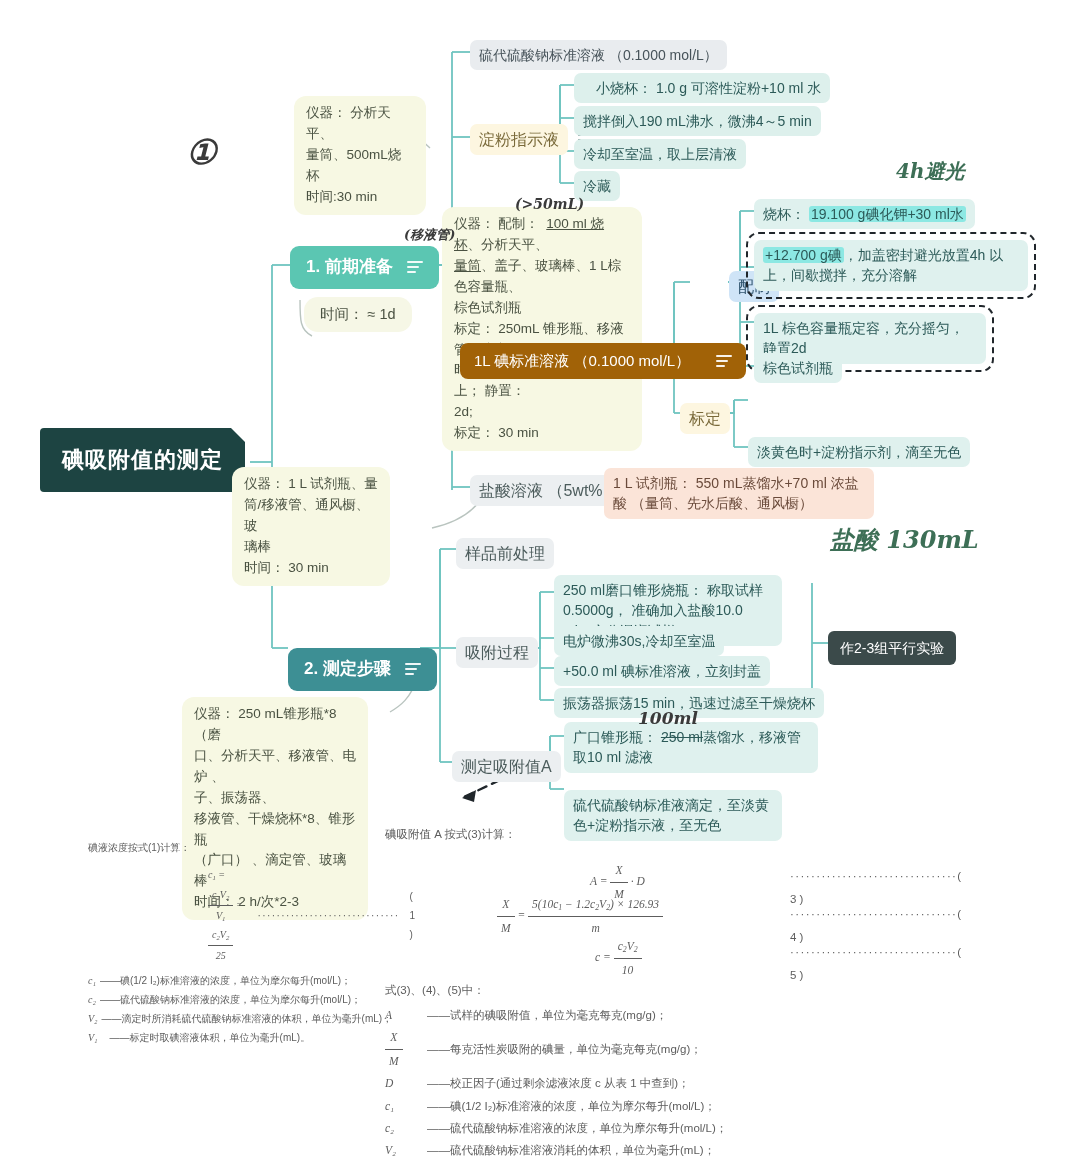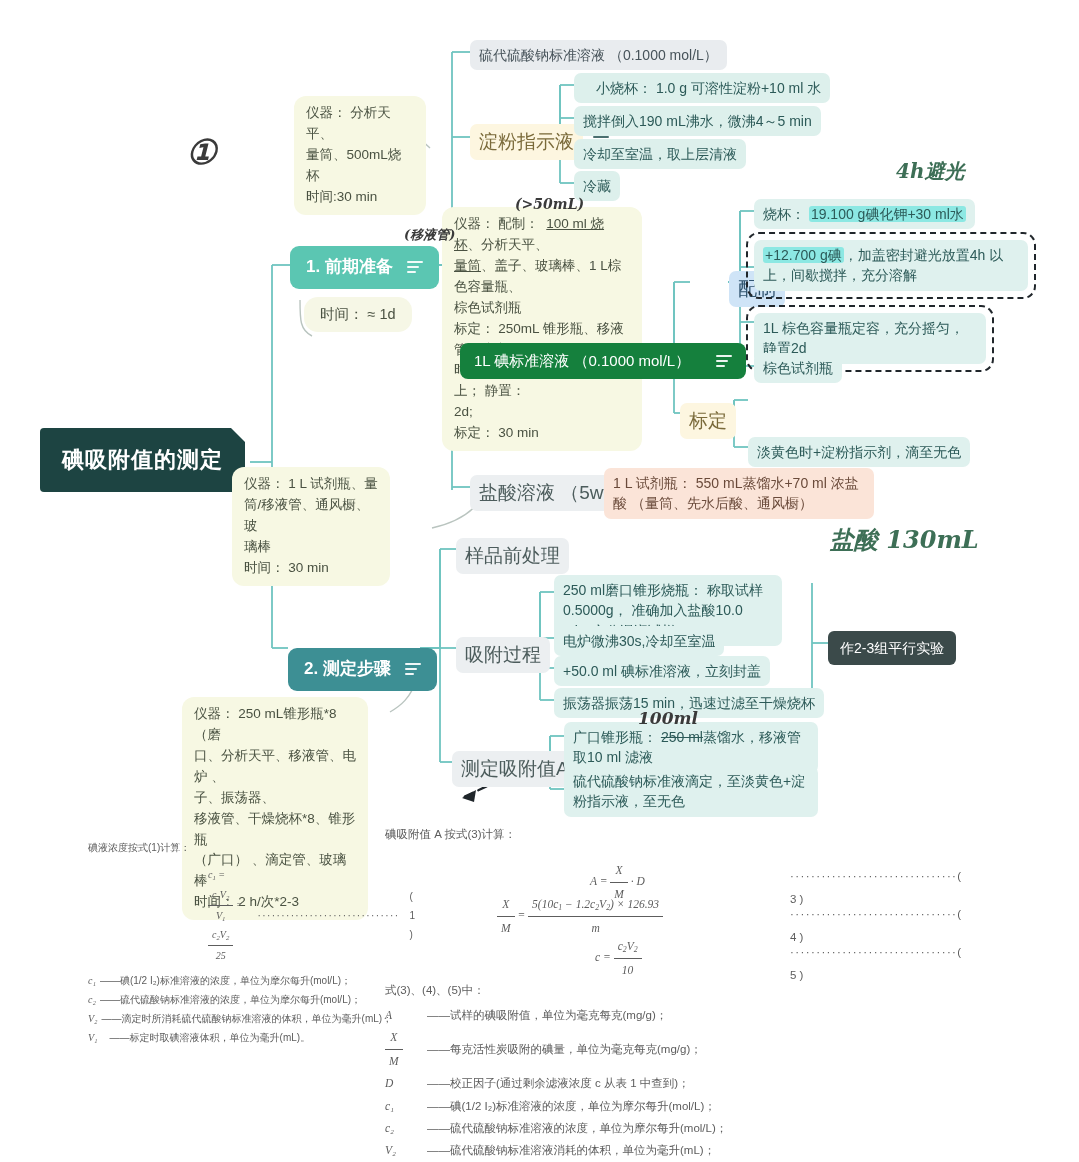--- a/index.html
+++ b/index.html
@@ -32,21 +32,21 @@
   }
   .branch.b1{background:#5bc6b2;}
   .branch.b2{background:#3d8f94;}
   .hamburger{display:inline-block;width:16px;}
   .hamburger i{display:block;height:2px;background:rgba(255,255,255,.92);margin:3px 0;border-radius:1px;}
   .hamburger i:nth-child(2){width:12px;}
   .hamburger i:nth-child(3){width:9px;}
   .hamburger.dark i{background:#4a6f6f;}
 
   
-  .lbl{font-size:19px;white-space:nowrap;}
+  .lbl{font-size:16px;white-space:nowrap;}
   .lbl-cream{background:#fdf6e0;color:#7a6a3a;}
   .lbl-grey{background:#eceff1;color:#4c5c5c;}
   .lbl-blue{background:#cfe4f7;color:#31556f;}
   .lbl-row{display:flex;align-items:center;gap:10px;}
 
   
   .leaf{font-size:14px;border-radius:7px;padding:5px 9px;}
   .leaf-mint{background:#ddf0ec;color:#2c5a58;}
   .leaf-mint2{background:#dff1ee;color:#2c5a58;}
   .leaf-grey{background:#e9ecef;color:#47535a;}
@@ -56,21 +56,21 @@
 
   
   .memo{
     background:#f7f8e3;border-radius:12px;padding:7px 12px;font-size:13.5px;
     color:#4a5242;line-height:1.55;
   }
   .memo-time{background:#f6f7e6;border-radius:14px;padding:7px 16px;font-size:14.5px;color:#4a5242;}
 
   
   .orange{
-    background:#15803d;color:#ffffff;font-size:15px;border-radius:8px;
+    background:#a16207;color:#ffffff;font-size:15px;border-radius:8px;
     padding:7px 14px;display:flex;align-items:center;gap:26px;white-space:nowrap;
   }
 
   
   .dashed{
     border:2.5px dashed #20262b;border-radius:13px;padding:6px;
     background:transparent;box-sizing:border-box;
   }
 
   .u{text-decoration:underline;}
@@ -322,21 +322,21 @@
   <div class="node leaf-dark" style="left:828px;top:631px;">
     <span>作2-3组平行实验</span>
   </div>
 
   <div class="node lbl lbl-grey pill" style="left:452px;top:751px;">
     <span>测定吸附值A</span>
   </div>
   <div class="node leaf leaf-mint2" style="left:564px;top:722px;width:254px;">
     <span>广口锥形瓶： </span><span class="strike">250 ml</span><span>蒸馏水，移液管取10 ml 滤液</span>
   </div>
-  <div class="node leaf leaf-mint2" style="left:564px;top:766px;width:254px;">
+  <div class="node leaf leaf-mint2" style="left:564px;top:790px;width:218px;">
     <span>硫代硫酸钠标准液滴定，至淡黄色+淀粉指示液，至无色</span>
   </div>
 
   <div class="hand hand-dark" style="left:186px;top:132px;font-size:34px;">
     <span>①</span>
   </div>
   <div class="hand" style="left:404px;top:226px;font-size:13px;color:#3a3a3a;">
     <span>(移液管)</span>
   </div>
   <div class="hand hand-dark" style="left:515px;top:196px;font-size:14px;">

